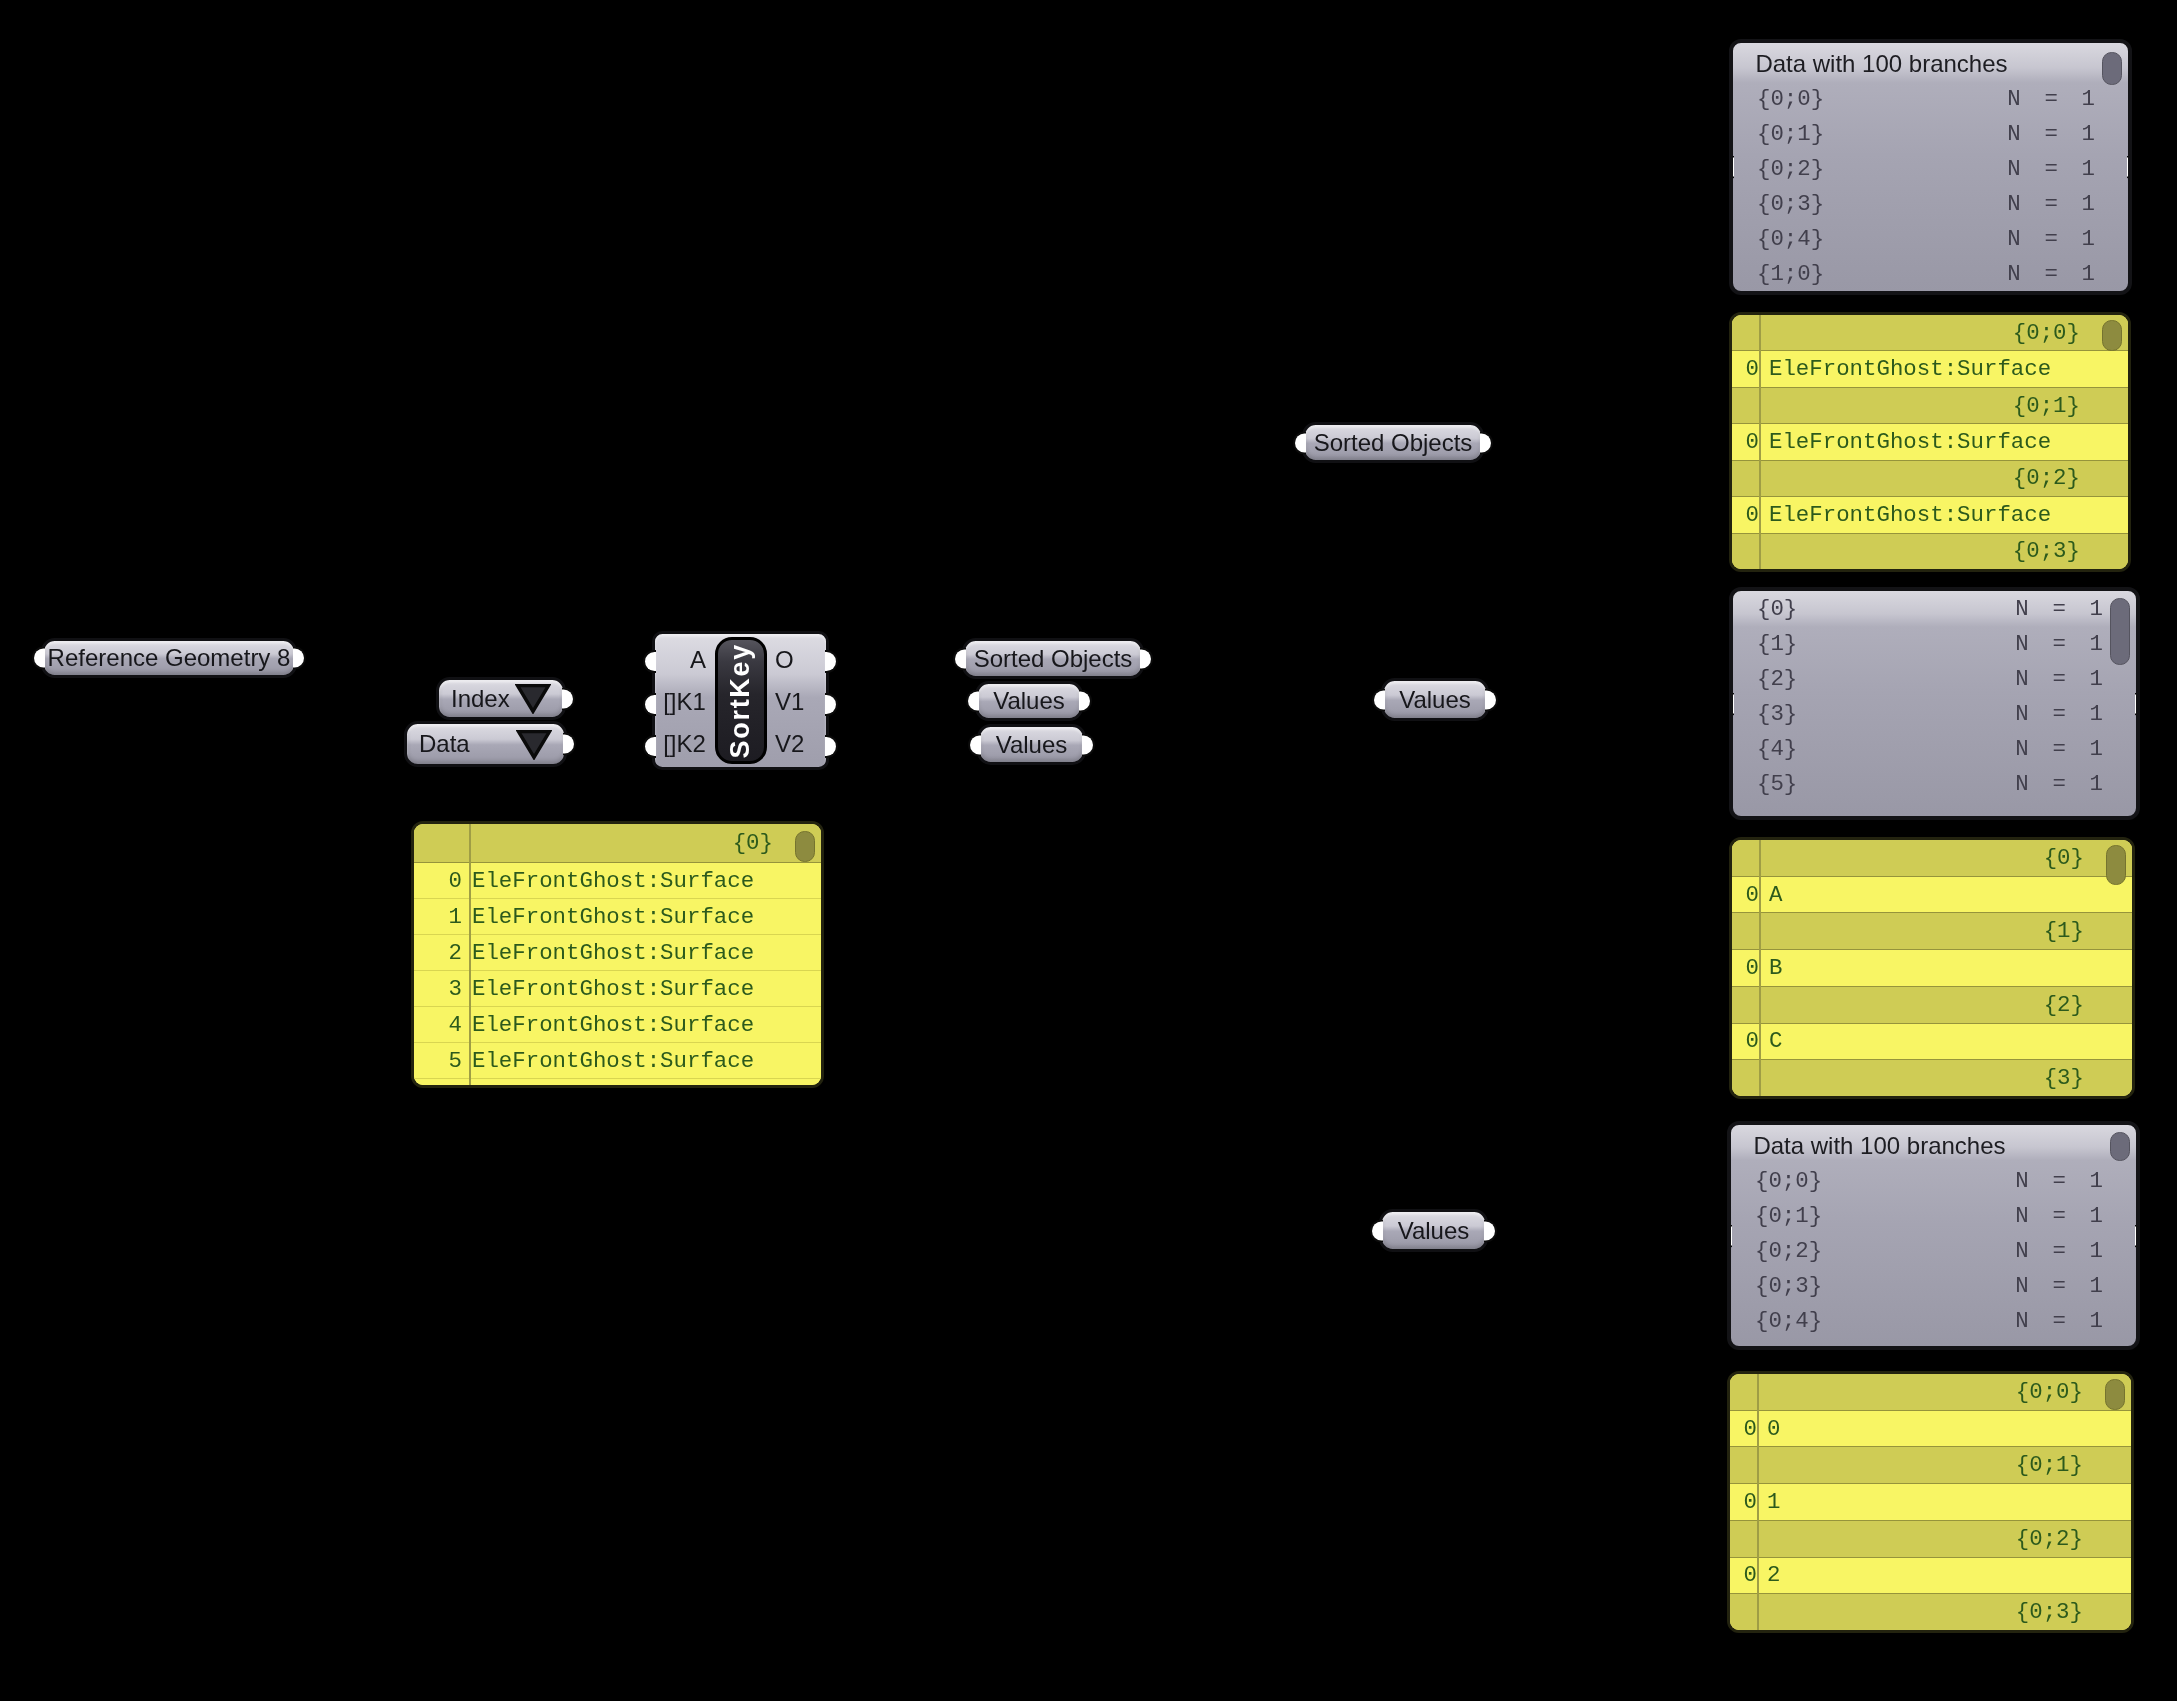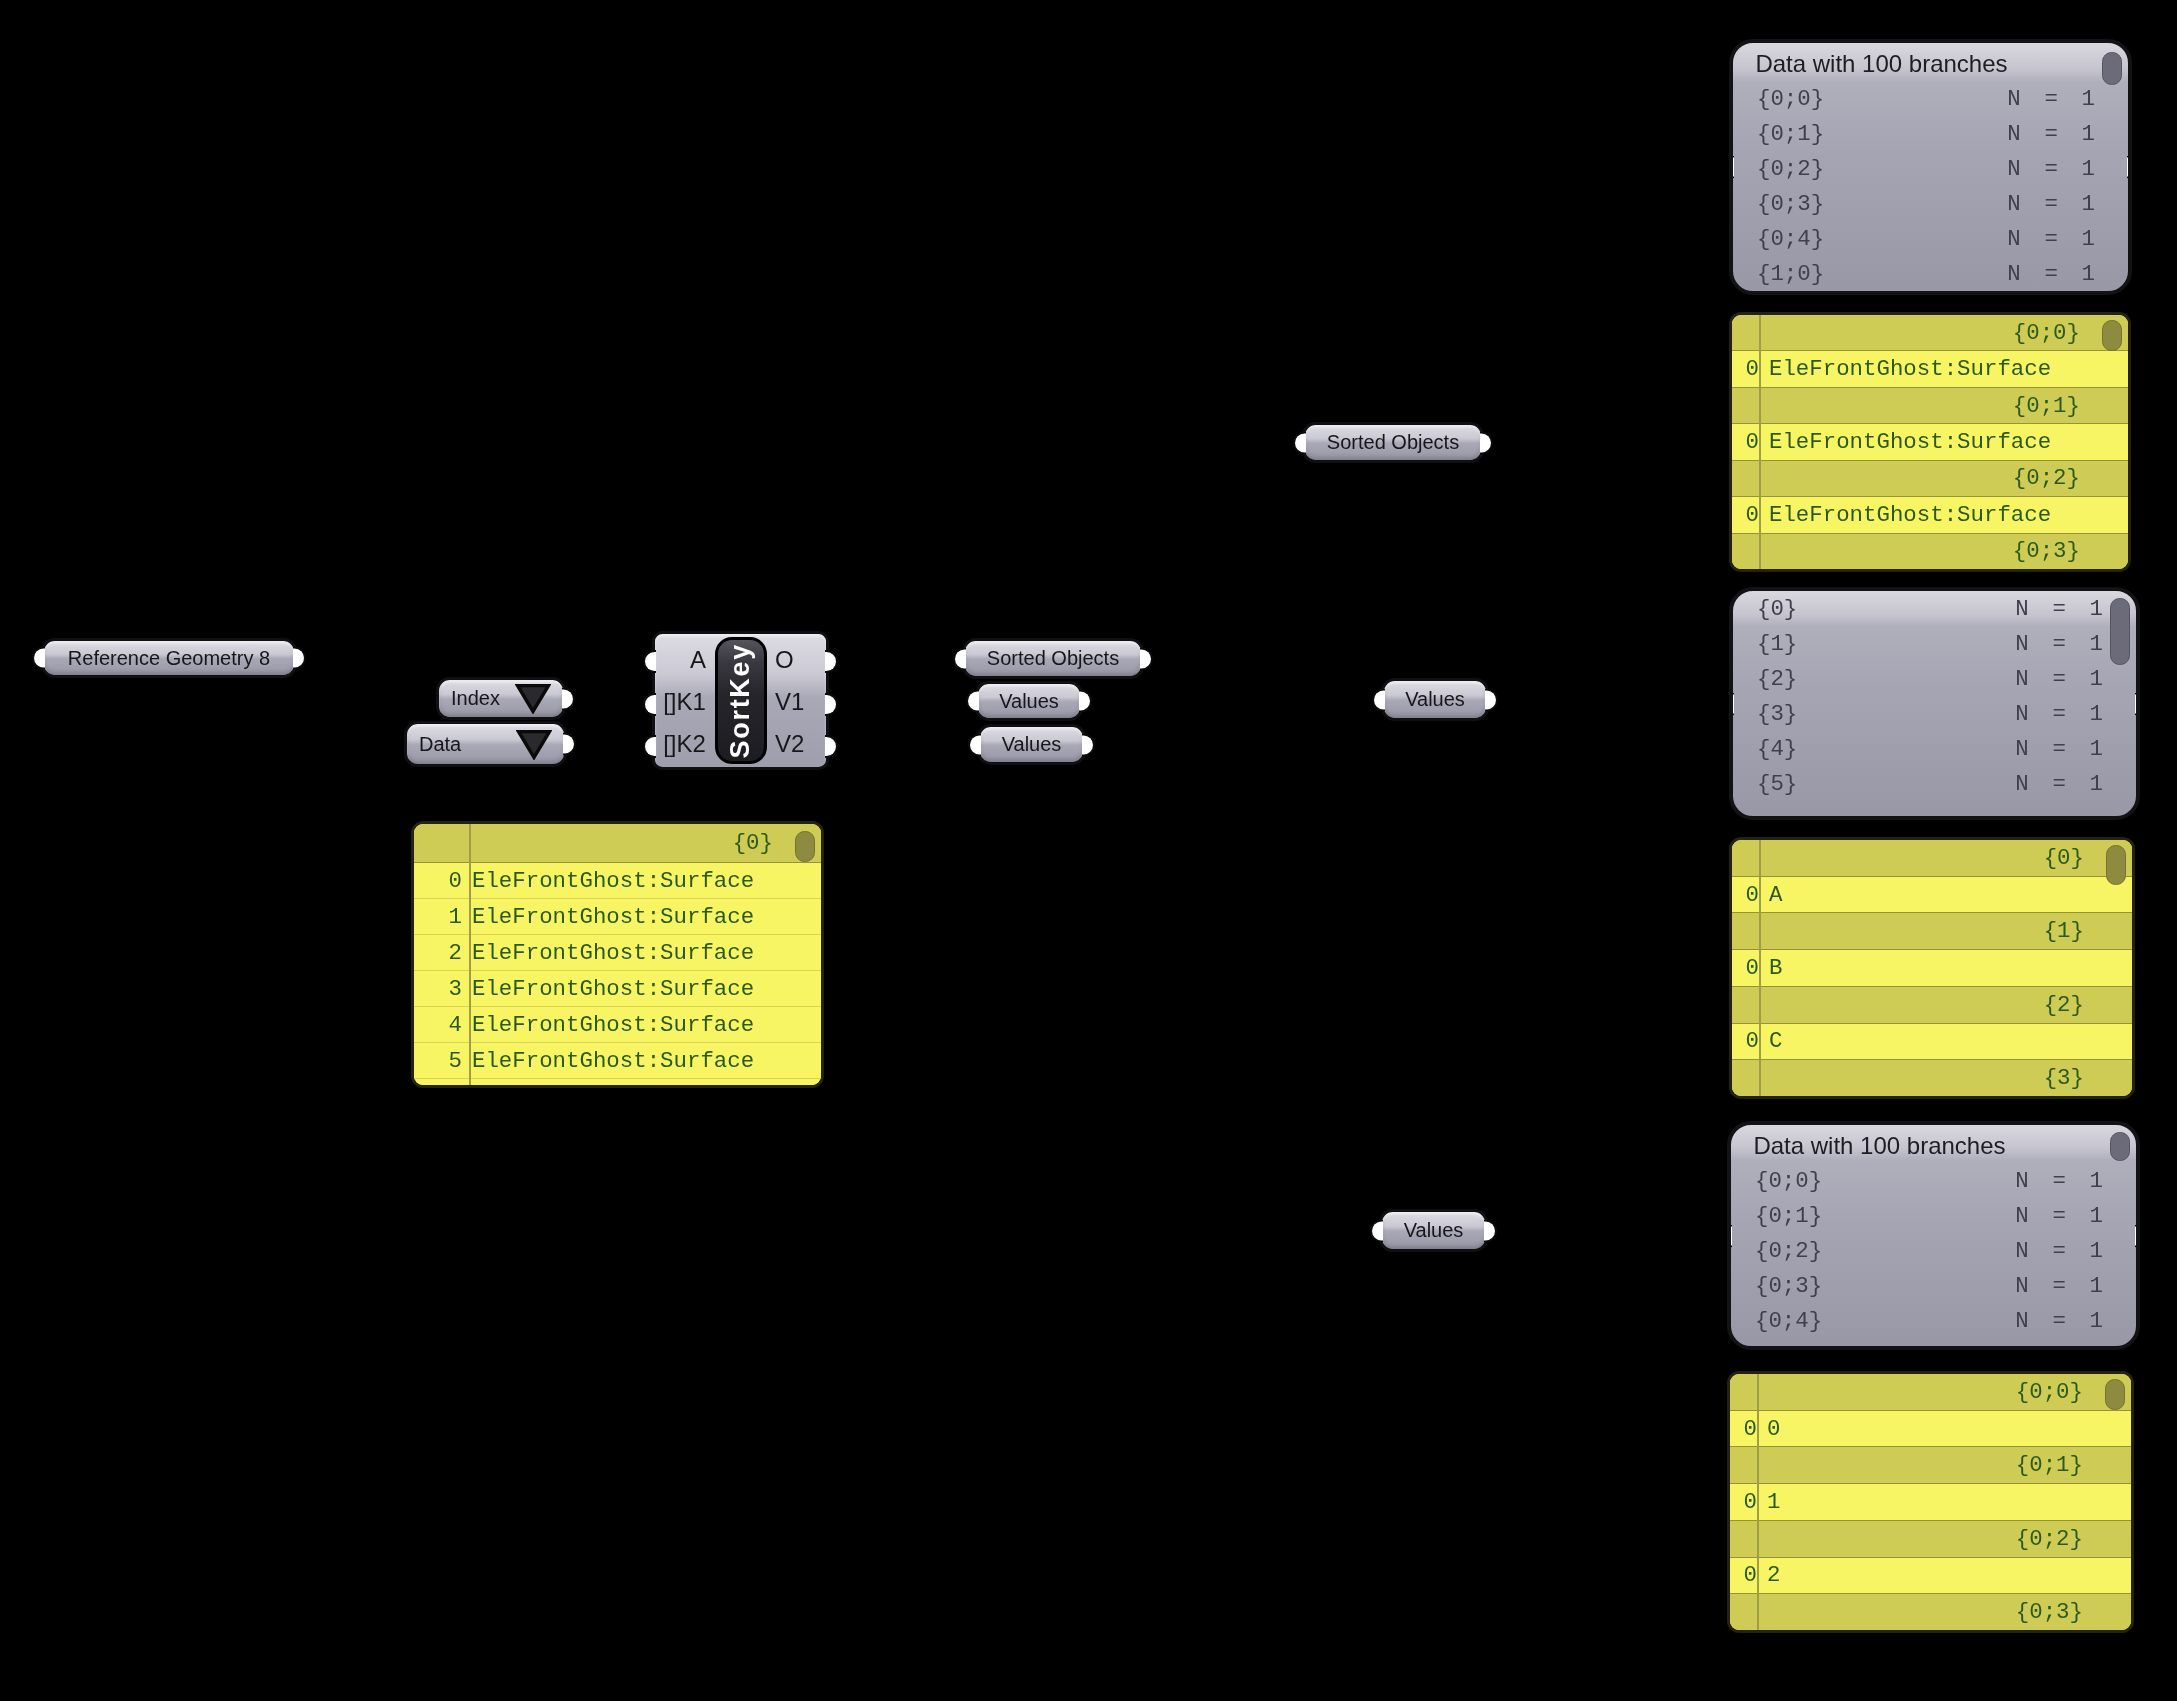--- a/index.html
+++ b/index.html
@@ -4,32 +4,32 @@
 <style>
   html,body{margin:0;padding:0;background:#000;}
   #canvas{position:relative;width:2178px;height:1702px;background:#000;overflow:hidden;
           font-family:"Liberation Sans",sans-serif;}
 
   
   .cap{position:absolute;box-sizing:border-box;border:3.4px solid #101013;border-radius:13.8px;
        background:linear-gradient(180deg,#dddce3 0%,#cbcad4 38%,#a9a8b6 52%,#a09fad 78%,#9897a5 100%);
        box-shadow:inset 0 2.6px 2.6px rgba(255,255,255,.55), inset 0 -2.6px 4.3px rgba(0,0,0,.18), 0 2.6px 5.2px rgba(0,0,0,.8);
        display:flex;align-items:center;justify-content:center;}
-  .cap-label{font-size:20px;color:#17171b;white-space:nowrap;}
+  .cap-label{font-size:24px;color:#17171b;white-space:nowrap;}
   .vlist{justify-content:space-between;padding:0 12px;}
 
   
   .nub{position:absolute;box-sizing:border-box;width:13px;height:23px;background:#fff;
        border:2.6px solid #0b0b0b;}
   .nub-l{left:-12px;top:50%;transform:translateY(-50%);border-right:none;border-radius:12px 0 0 12px;}
   .nub-r{right:-12px;top:50%;transform:translateY(-50%);border-left:none;border-radius:0 12px 12px 0;}
   .nub-fix{top:auto;transform:none;}
 
   
-  .gpanel{position:absolute;box-sizing:border-box;border:4.3px solid #131316;border-radius:24px;
+  .gpanel{position:absolute;box-sizing:border-box;border:4.3px solid #131316;border-radius:12px;
           background:linear-gradient(180deg,#d9d8df 0%,#c7c6d0 10%,#afaebb 16%,#a5a4b2 45%,#9998a6 100%);
           box-shadow:0 3.4px 6.9px rgba(0,0,0,.8);overflow:hidden;}
   .gtitle{height:38px;line-height:41px;padding-left:22.4px;font-size:24px;color:#1d1d22;}
   .grow{display:flex;justify-content:space-between;align-items:center;height:35px;
         padding:0 33px 0 24px;font-family:"Liberation Mono",monospace;font-size:22.4px;color:#413f4c;}
   .gcount{word-spacing:10.3px;}
 
   
   .ypanel{position:absolute;box-sizing:border-box;border:3.4px solid #23230f;border-radius:12px;
           background:#f8f564;box-shadow:0 3.4px 6.9px rgba(0,0,0,.8);overflow:hidden;

